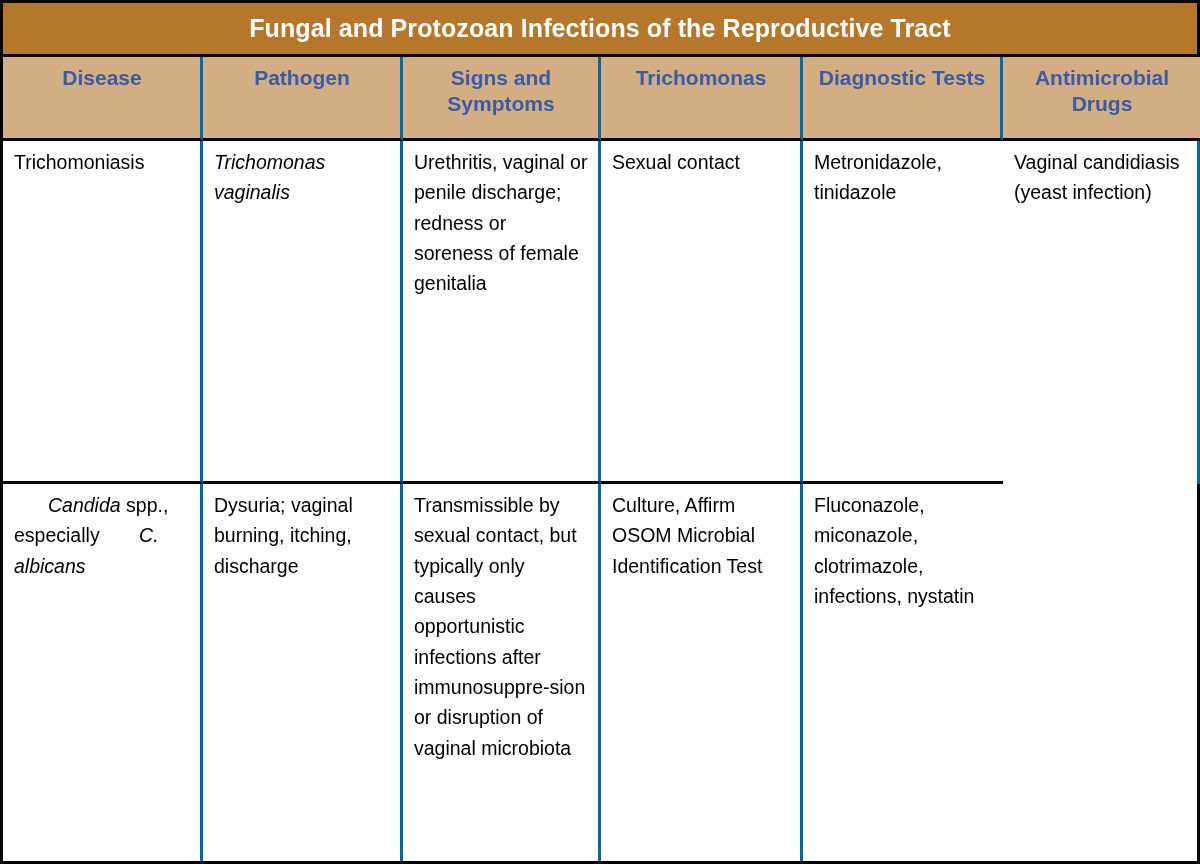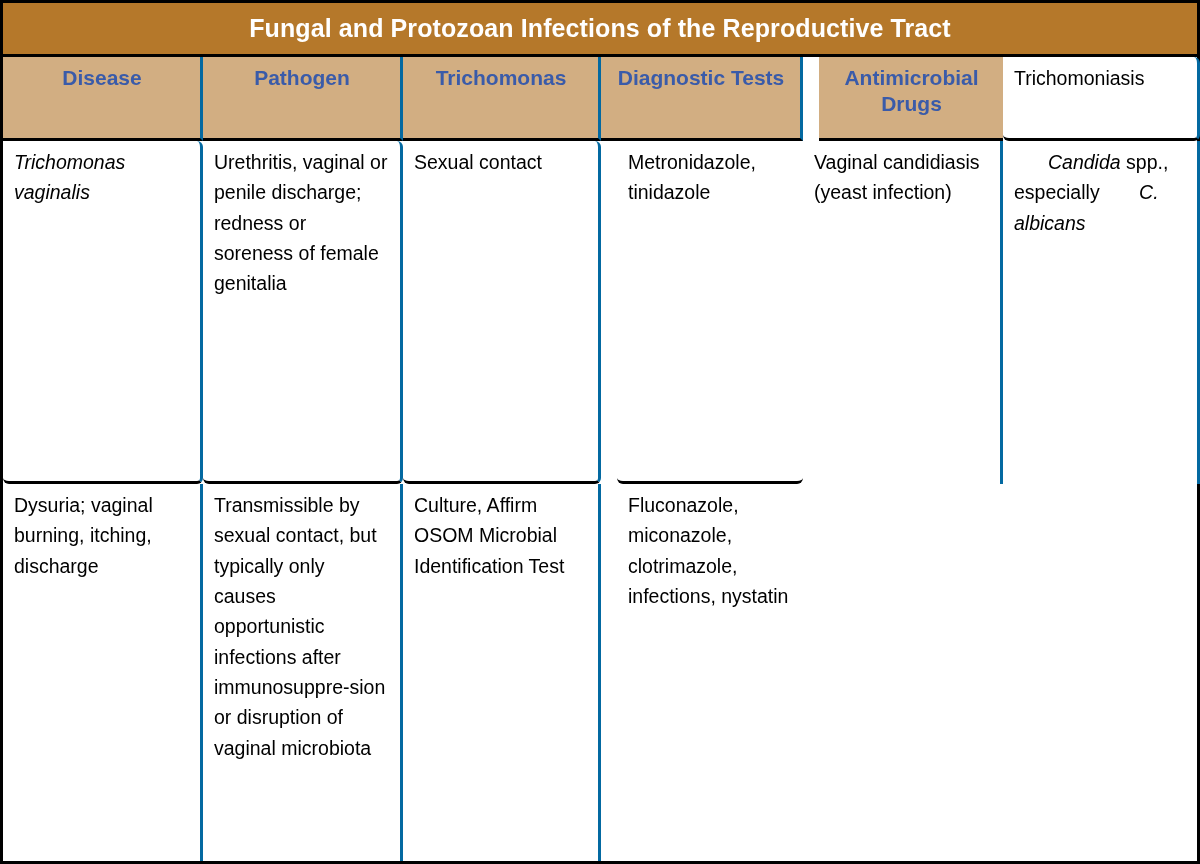--- a/index.html
+++ b/index.html
@@ -51,21 +51,21 @@
     grid-template-columns: 200px 200px 198px 202px 200px 197px;
     grid-template-rows: 84px 343px 1fr;
   }
 
   .cell {
     box-sizing: border-box;
     border-right: 3px solid #0369a1;
     padding: 6px 10px 6px 11px;
     overflow: hidden;
   }
-  .cell.last-col { border-right: none; margin-left: 16px; }
+  .cell.last-col { border-right: none; }
 
   .head-cell {
     background: #d2ae82;
     border-bottom: 3px solid #000000;
     text-align: center;
     padding-top: 8px;
   }
   .head-label {
     color: #3a5ba9;
     font-size: 21px;
@@ -73,21 +73,21 @@
     line-height: 1.22;
     display: block;
   }
 
   .body-cell {
     background: #ffffff;
     font-size: 19.5px;
     line-height: 1.555;
     color: #000000;
   }
-  .row1 { border-bottom: 3px solid #000000; border-radius: 6px; }
+  .row1 { border-bottom: 3px solid #000000; }
   .row2 { border-bottom: none; }
 
   .cell-text {
     display: block;
     white-space: pre-wrap;
     word-break: normal;
   }
   .cell-text.ital { font-style: italic; }
 
   
@@ -103,20 +103,23 @@
     <div class="title-text">Fungal and Protozoan Infections of the Reproductive Tract</div>
   </div>
 
   <div class="grid">
 
     <div class="cell head-cell">
       <span class="head-label">Disease</span>
     </div>
     <div class="cell head-cell">
       <span class="head-label">Pathogen</span>
+    </div>
+    <div class="cell head-cell">
+      <span class="head-label">Signs and Symptoms</span>
     </div>
     <div class="cell head-cell">
       <span class="head-label">Trichomonas</span>
     </div>
     <div class="cell head-cell">
       <span class="head-label">Diagnostic Tests</span>
     </div>
     <div class="cell head-cell last-col">
       <span class="head-label">Antimicrobial Drugs</span>
     </div>

